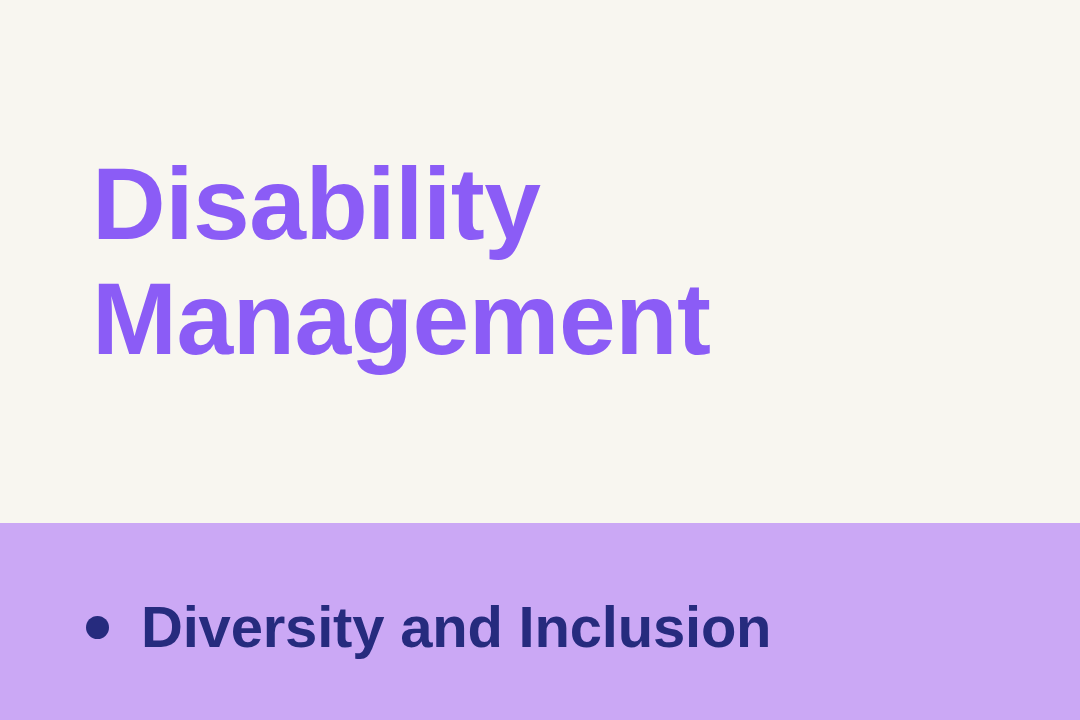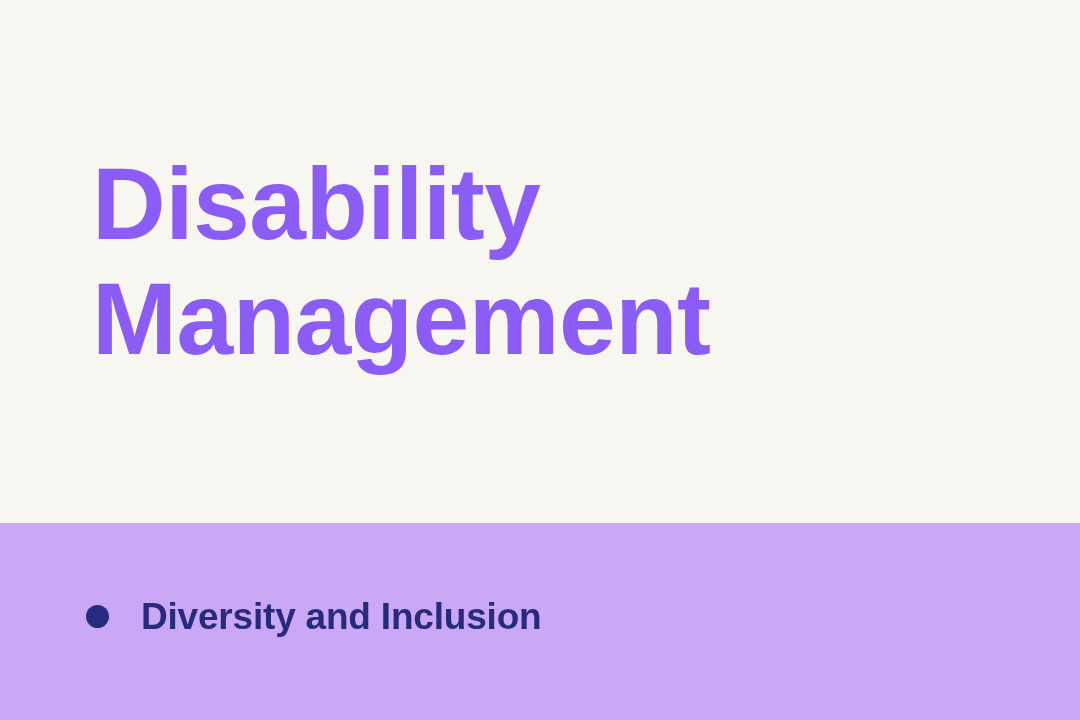--- a/index.html
+++ b/index.html
@@ -83,21 +83,21 @@
     width: 23px;
     height: 23px;
     border-radius: 50%;
     background: #262b7e;
     display: block;
   }
 
   .bullet-text {
     flex: 0 0 auto;
     margin-left: 32px;
-    font-size: 37px;
+    font-size: 58px;
     font-weight: 700;
     line-height: 1;
     letter-spacing: -0.2px;
     color: #262b7e;
     white-space: nowrap;
   }
 </style>
 </head>
 <body>
 

